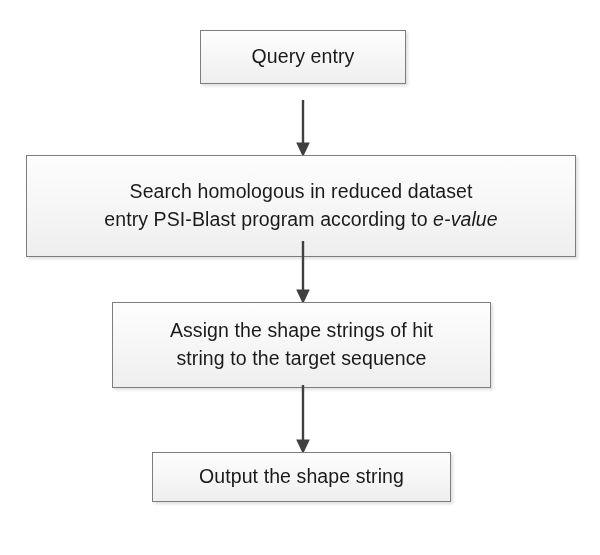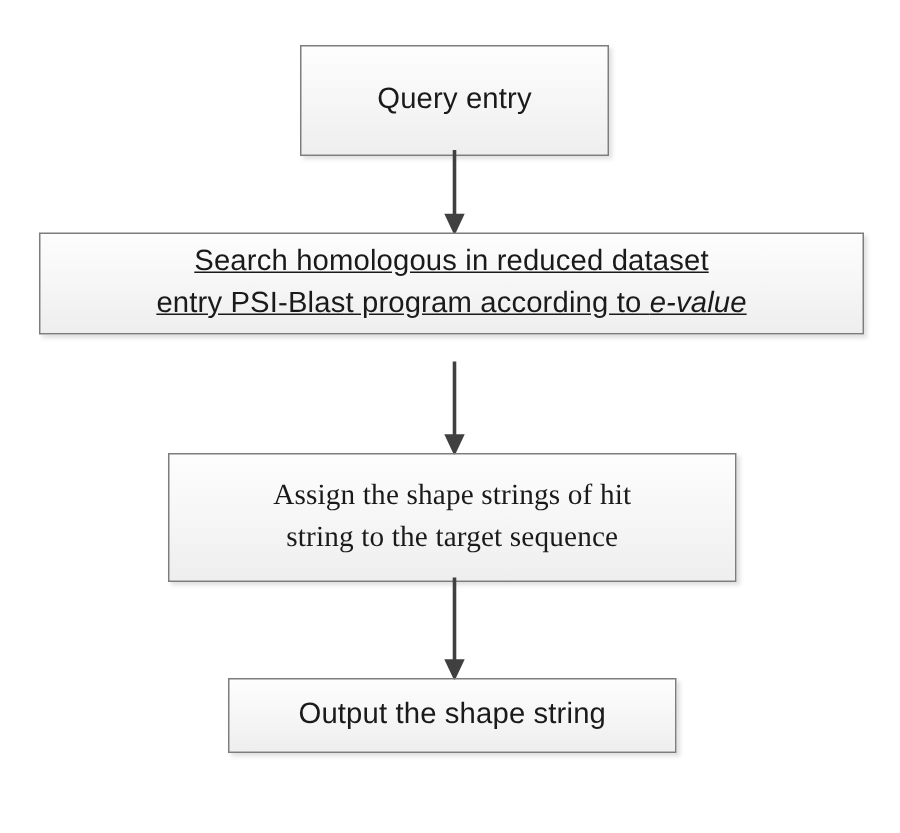--- a/index.html
+++ b/index.html
@@ -41,35 +41,33 @@
     display: block;
     white-space: nowrap;
   }
   .italic {
     font-style: italic;
   }
   #node-query {
     left: 200px;
     top: 30px;
     width: 206px;
-    height: 74px;
+    height: 54px;
   }
   #node-search {
     left: 26px;
     top: 155px;
     width: 550px;
-    height: 68px;
-    text-decoration: underline;
+    height: 102px;
   }
   #node-assign {
     left: 112px;
     top: 302px;
     width: 379px;
     height: 86px;
-    font-family: Liberation Serif, serif;
   }
   #node-output {
     left: 152px;
     top: 452px;
     width: 299px;
     height: 50px;
   }
   .connector {
     position: absolute;
     overflow: visible;

